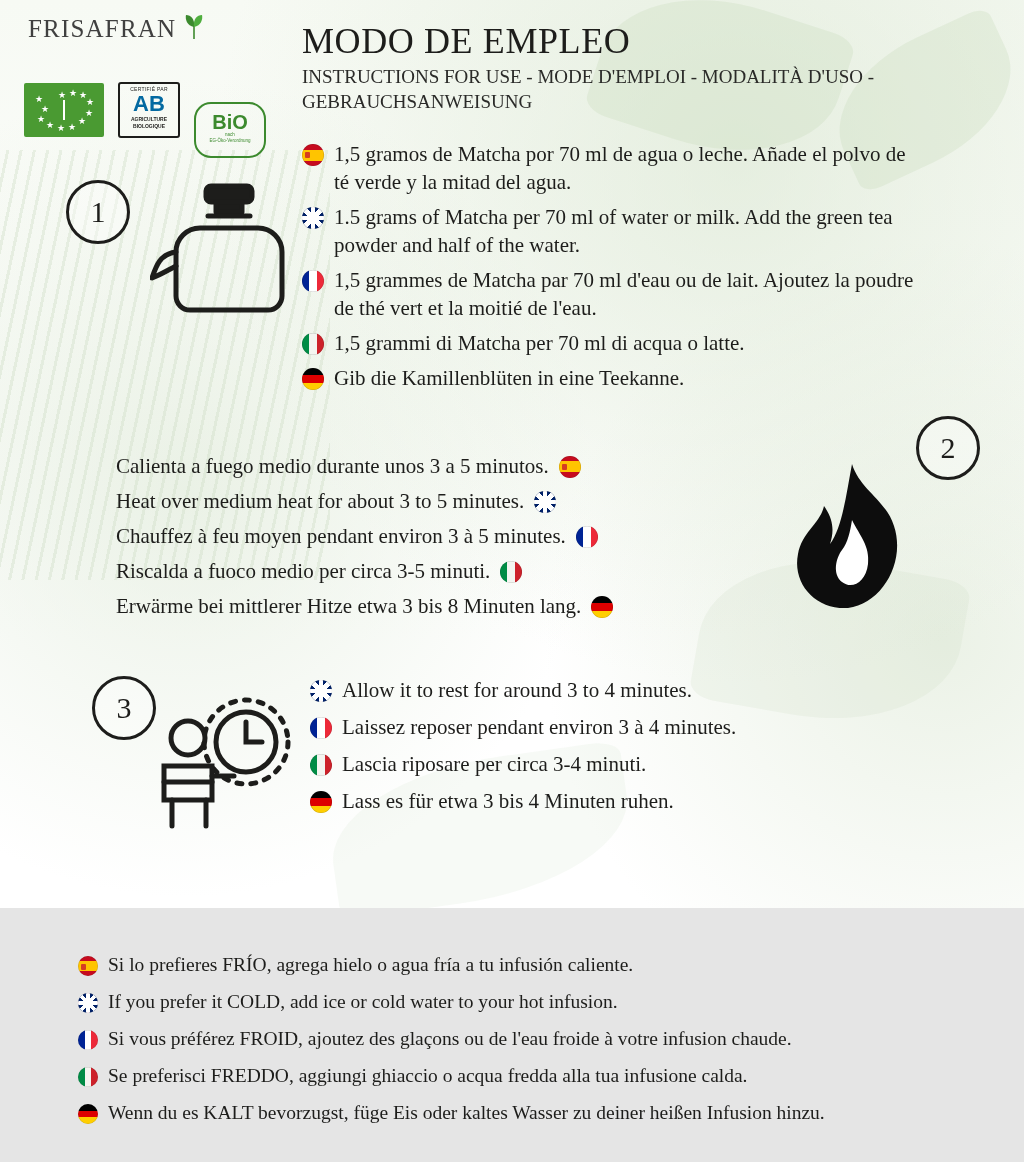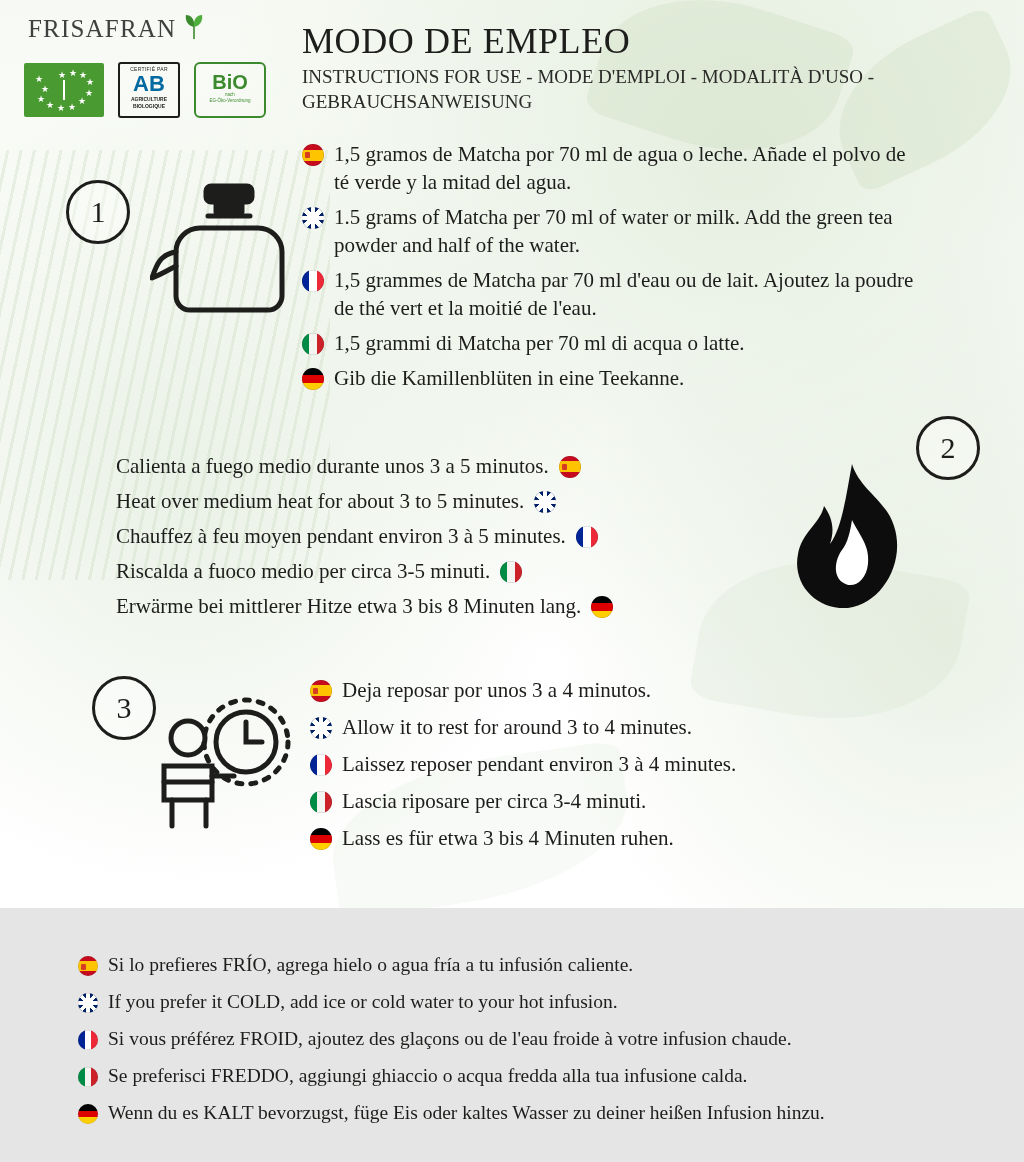--- a/index.html
+++ b/index.html
@@ -121,24 +121,25 @@
   .cert-ab .ab-bot {
     font-size: 5px;
     font-weight: bold;
     color: #1d1d1b;
     font-family: "Liberation Sans", sans-serif;
     line-height: 7px;
   }
   .cert-bio {
     width: 72px; height: 56px;
     border: 2px solid #3c8a2e;
-    border-radius: 6px;
+    border-radius: 17px;
     text-align: center;
     box-sizing: border-box;
     padding-top: 8px;
+    margin-top: 40px;
   }
   .cert-bio .bio-big {
     font-size: 20px;
     font-weight: bold;
     color: #3c8a2e;
     font-family: "Liberation Sans", sans-serif;
     line-height: 20px;
   }
   .cert-bio .bio-sub {
     font-size: 4.5px;
@@ -417,24 +418,20 @@
       <path d="M98 32 v20 h16"></path>
       <circle cx="40" cy="48" r="17"></circle>
       <path d="M16 76 h48 v34 h-48 z"></path>
       <path d="M16 92 h48"></path>
       <path d="M24 110 v26 M58 110 v26"></path>
       <path d="M64 86 h22"></path>
     </g>
   </svg>
 </div>
 <div class="lines" id="step3-lines">
-  <div class="line">
-    <span class="flagwrap"><span class="flag flag-es"></span></span>
-    <span class="txt">Deja reposar por unos 3 a 4 minutos.</span>
-  </div>
   <div class="line">
     <span class="flagwrap"><span class="flag flag-uk"></span></span>
     <span class="txt">Allow it to rest for around 3 to 4 minutes.</span>
   </div>
   <div class="line">
     <span class="flagwrap"><span class="flag flag-fr"></span></span>
     <span class="txt">Laissez reposer pendant environ 3 à 4 minutes.</span>
   </div>
   <div class="line">
     <span class="flagwrap"><span class="flag flag-it"></span></span>

